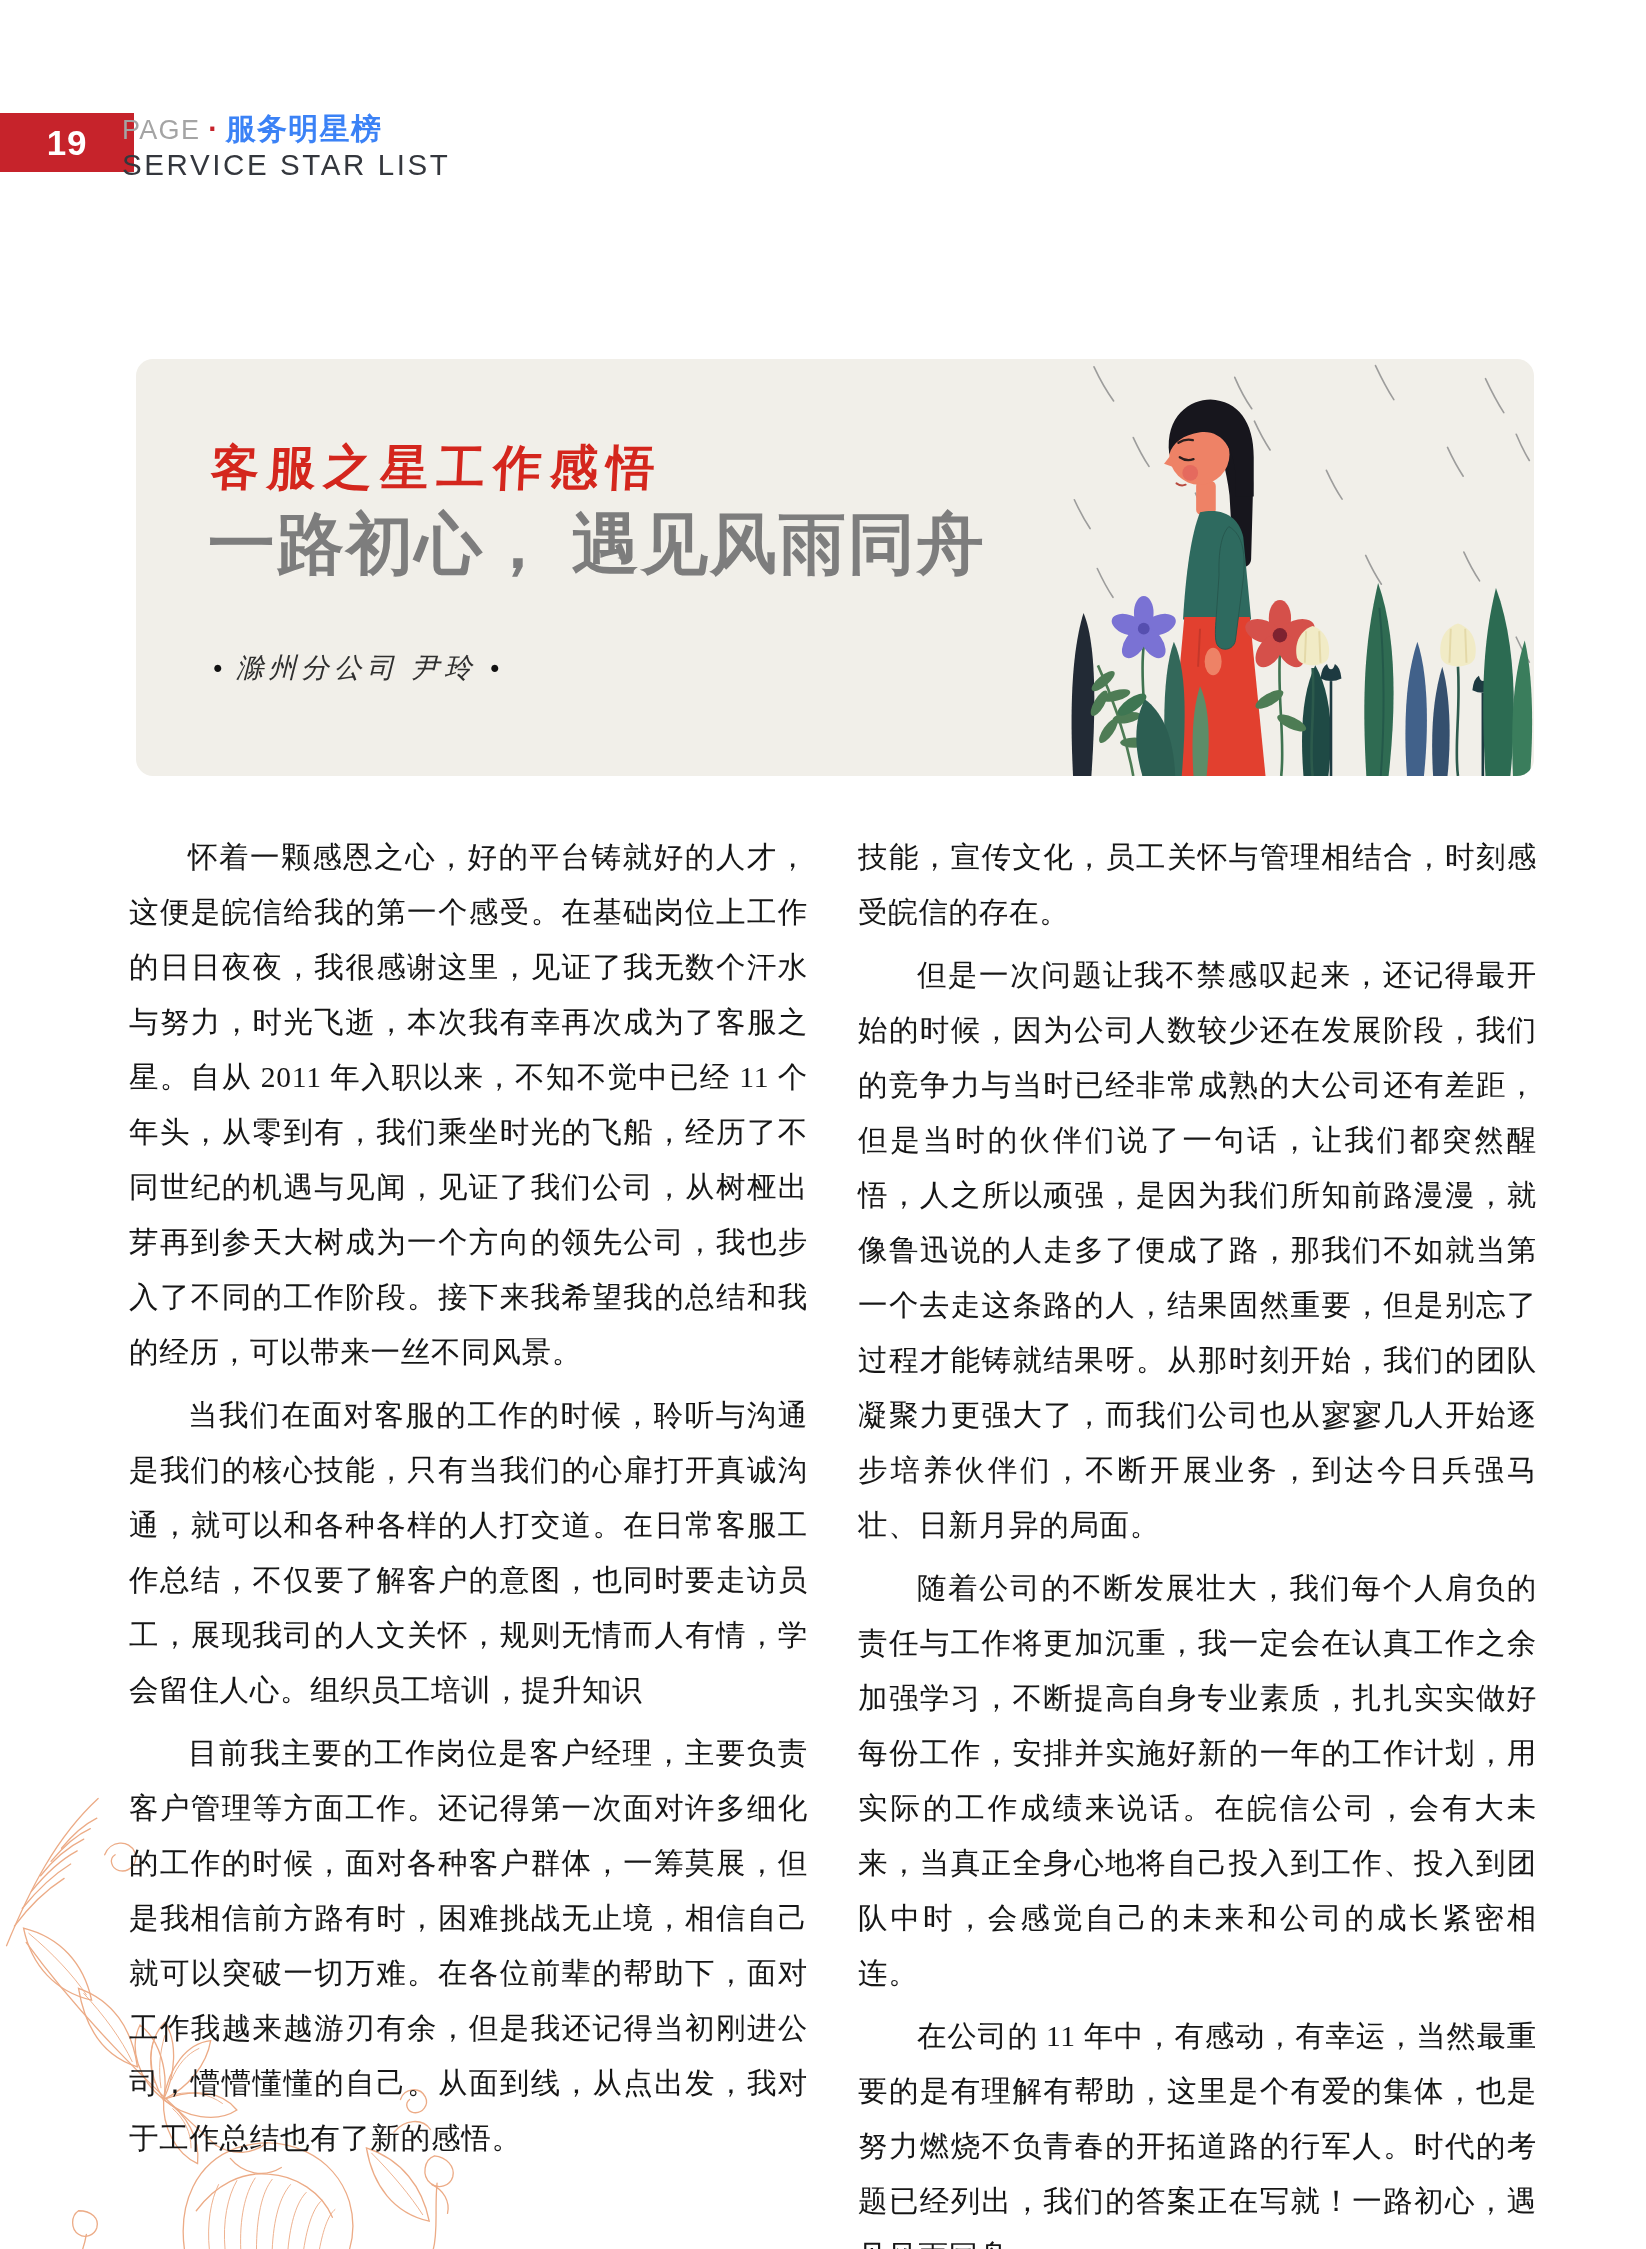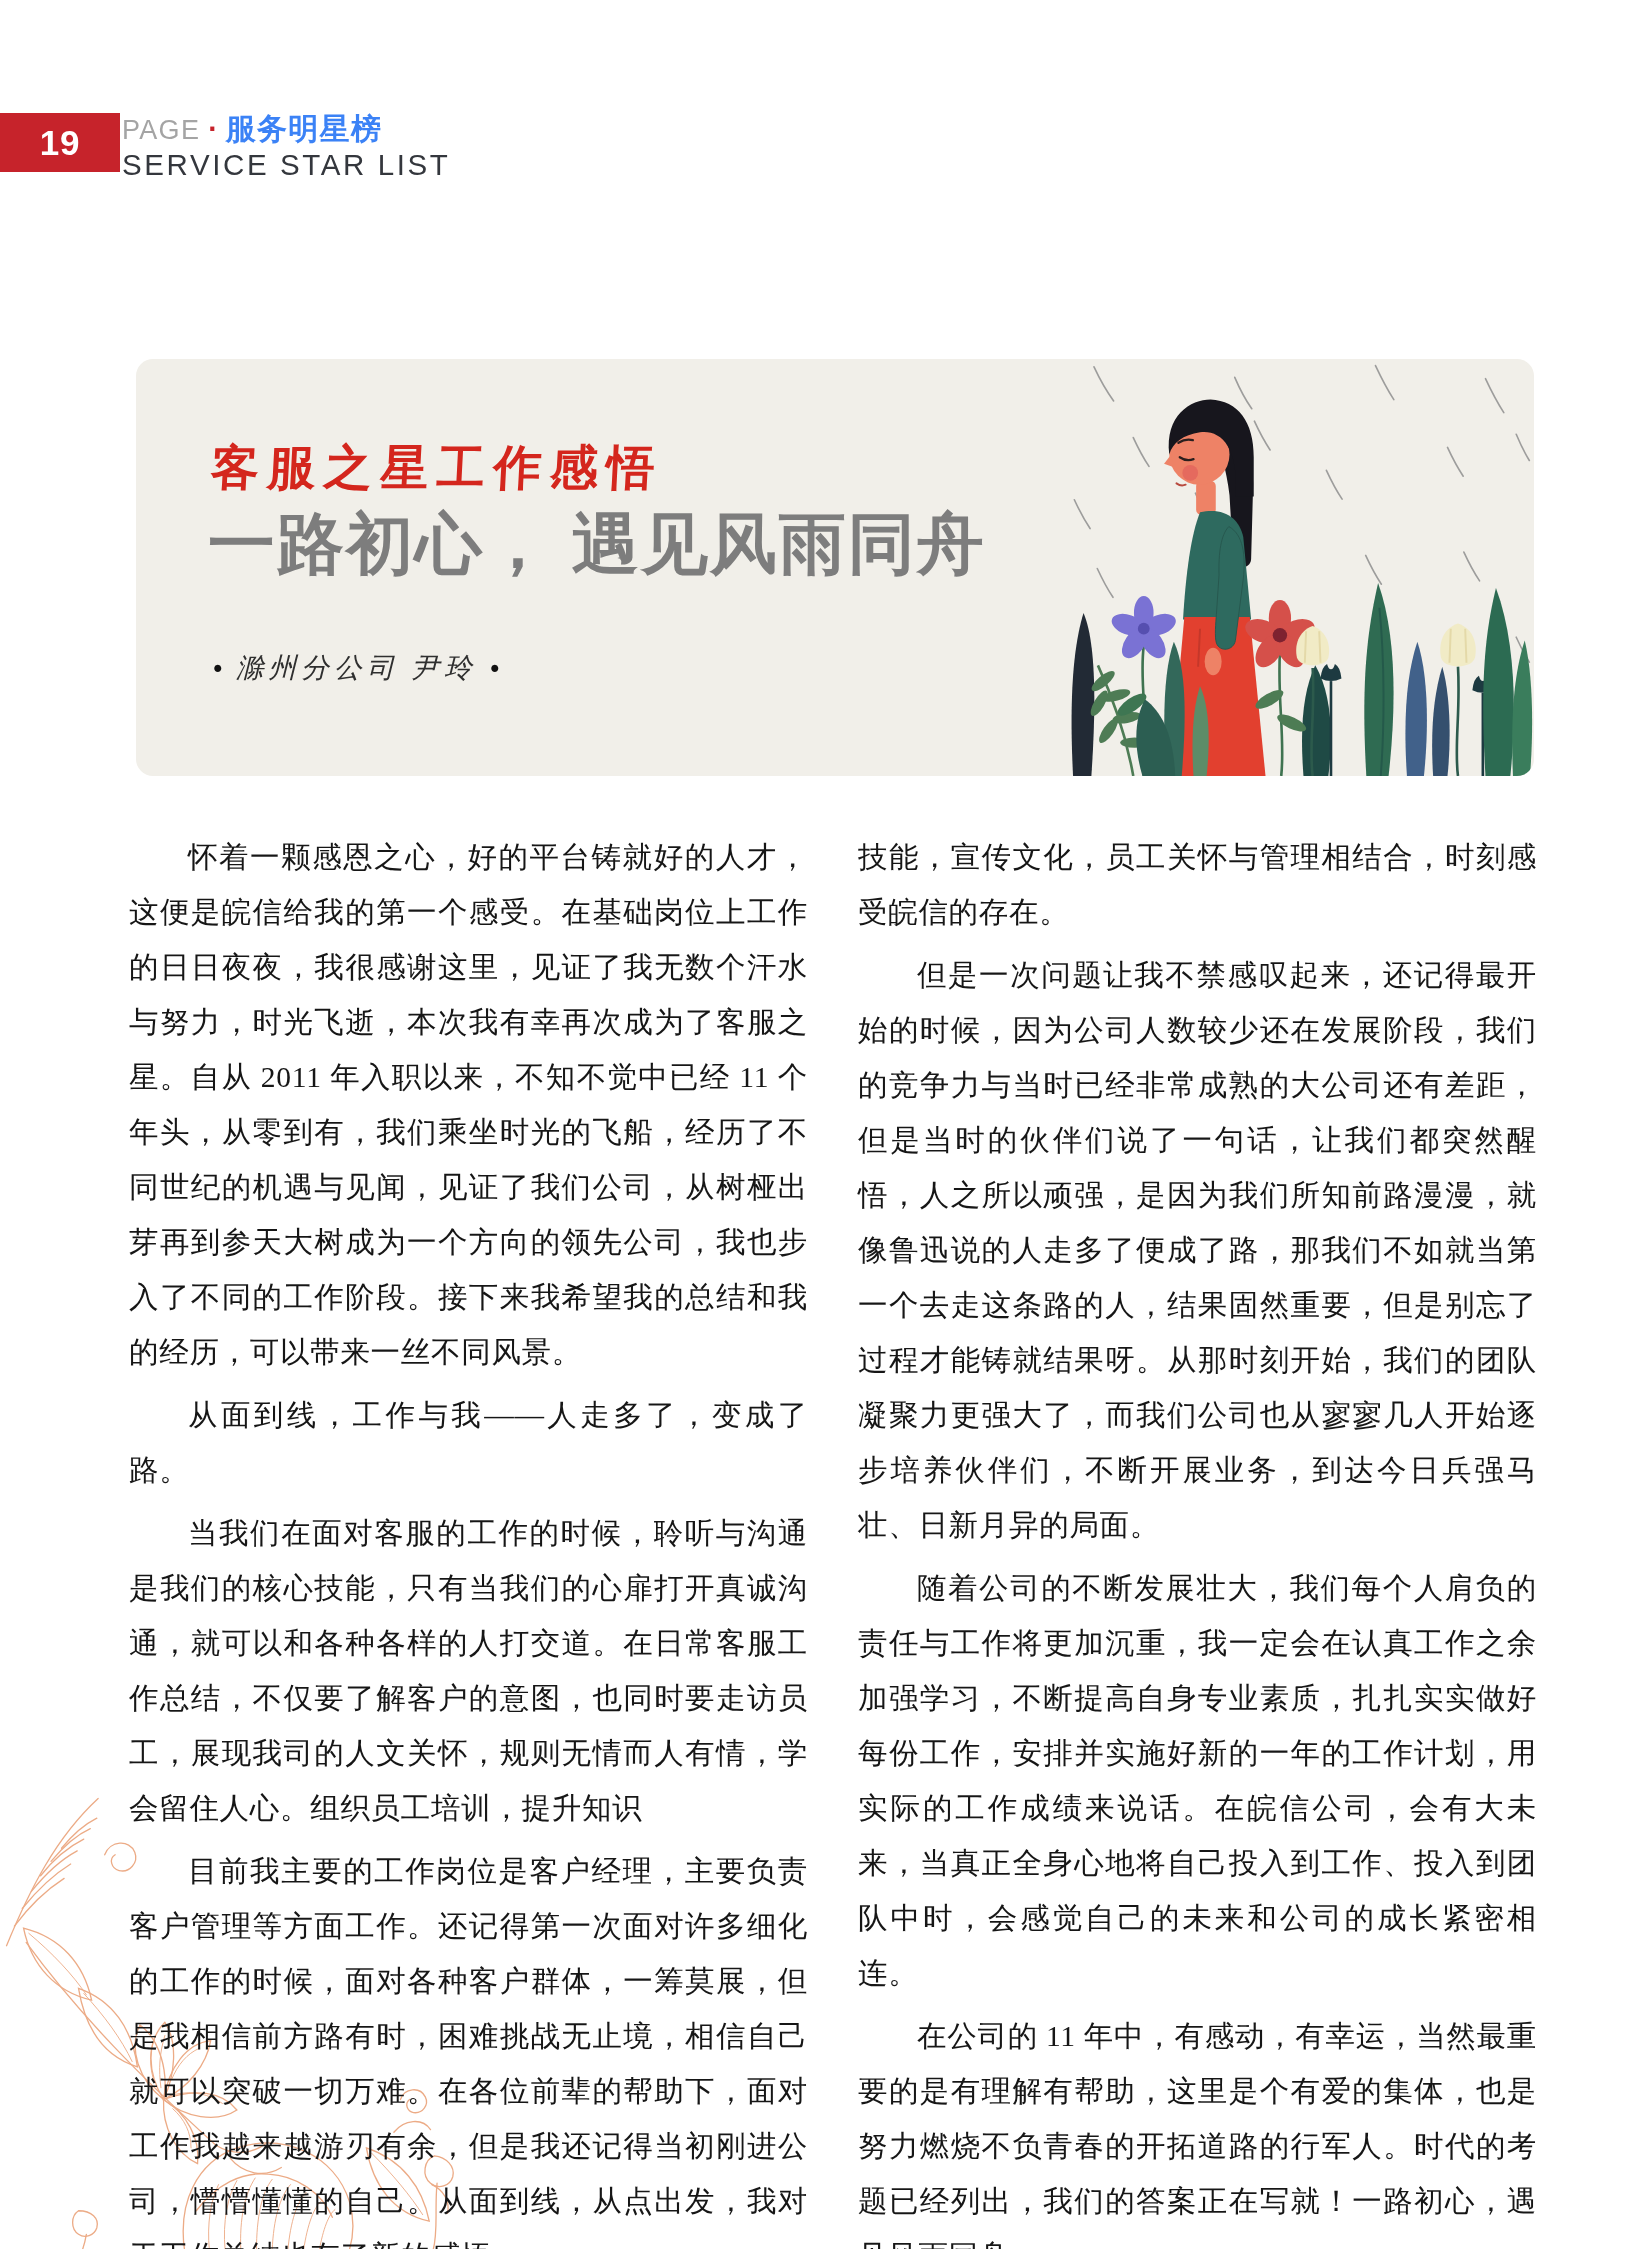--- a/index.html
+++ b/index.html
@@ -4,21 +4,21 @@
 <style>
   html,body { margin:0; padding:0; background:#ffffff; }
   .page {
     position:relative; width:1646px; height:2250px;
     background:#ffffff; overflow:hidden;
     font-family:"Liberation Serif","DejaVu Serif",serif;
   }
 
   
   .pagenum {
-    position:absolute; left:0; top:113px; width:120px; height:59px;
+    position:absolute; left:0; top:113px; width:134px; height:59px;
     background:#c6232b; color:#ffffff;
     display:flex; align-items:center; justify-content:center;
     font-family:"Liberation Sans","DejaVu Sans",sans-serif;
     font-size:35px; font-weight:700; letter-spacing:0.7px;
   }
   .header-text { position:absolute; left:122px; top:109px; font-family:"Liberation Sans","DejaVu Sans",sans-serif;text-align:right; }
   .header-line1 { display:flex; align-items:baseline; height:34px; }
   .header-prefix { color:#a4a4a4; font-size:27px; font-weight:500; letter-spacing:1.3px; }
   .header-sep { color:#c6232b; font-size:29px; font-weight:700; margin:0 7.9px; }
   .header-zh { color:#3b82f6; font-size:30px; font-weight:700; letter-spacing:1.3px; }
@@ -223,21 +223,20 @@
       <path d="M664,556 c-16,6 -20,30 -6,42 c12,10 30,4 34,-10 c4,-16 -10,-30 -28,-32 Z"></path>
       <path d="M668,598 C664,638 670,670 662,700"></path>
       <path d="M120,640 c-12,8 -12,28 0,36 c10,7 24,2 28,-10 c4,-14 -8,-26 -28,-26 Z"></path>
       <path d="M132,676 C130,688 128,694 126,700"></path>
     </g>
   </svg>
 
   <main class="article">
     <div class="col col-left">
         <p class="para indent">怀着一颗感恩之心，好的平台铸就好的人才，这便是皖信给我的第一个感受。在基础岗位上工作的日日夜夜，我很感谢这里，见证了我无数个汗水与努力，时光飞逝，本次我有幸再次成为了客服之星。自从 2011 年入职以来，不知不觉中已经 11 个年头，从零到有，我们乘坐时光的飞船，经历了不同世纪的机遇与见闻，见证了我们公司，从树桠出芽再到参天大树成为一个方向的领先公司，我也步入了不同的工作阶段。接下来我希望我的总结和我的经历，可以带来一丝不同风景。</p>
-        <p class="para indent">从面到线，工作与我——人走多了，变成了路。</p>
         <p class="para indent">当我们在面对客服的工作的时候，聆听与沟通是我们的核心技能，只有当我们的心扉打开真诚沟通，就可以和各种各样的人打交道。在日常客服工作总结，不仅要了解客户的意图，也同时要走访员工，展现我司的人文关怀，规则无情而人有情，学会留住人心。组织员工培训，提升知识</p>
         <p class="para indent">目前我主要的工作岗位是客户经理，主要负责客户管理等方面工作。还记得第一次面对许多细化的工作的时候，面对各种客户群体，一筹莫展，但是我相信前方路有时，困难挑战无止境，相信自己就可以突破一切万难。在各位前辈的帮助下，面对工作我越来越游刃有余，但是我还记得当初刚进公司，懵懵懂懂的自己。从面到线，从点出发，我对于工作总结也有了新的感悟。</p>
       </div>
     <div class="col col-right">
         <p class="para">技能，宣传文化，员工关怀与管理相结合，时刻感受皖信的存在。</p>
         <p class="para indent">但是一次问题让我不禁感叹起来，还记得最开始的时候，因为公司人数较少还在发展阶段，我们的竞争力与当时已经非常成熟的大公司还有差距，但是当时的伙伴们说了一句话，让我们都突然醒悟，人之所以顽强，是因为我们所知前路漫漫，就像鲁迅说的人走多了便成了路，那我们不如就当第一个去走这条路的人，结果固然重要，但是别忘了过程才能铸就结果呀。从那时刻开始，我们的团队凝聚力更强大了，而我们公司也从寥寥几人开始逐步培养伙伴们，不断开展业务，到达今日兵强马壮、日新月异的局面。</p>
         <p class="para indent">随着公司的不断发展壮大，我们每个人肩负的责任与工作将更加沉重，我一定会在认真工作之余加强学习，不断提高自身专业素质，扎扎实实做好每份工作，安排并实施好新的一年的工作计划，用实际的工作成绩来说话。在皖信公司，会有大未来，当真正全身心地将自己投入到工作、投入到团队中时，会感觉自己的未来和公司的成长紧密相连。</p>
         <p class="para indent">在公司的 11 年中，有感动，有幸运，当然最重要的是有理解有帮助，这里是个有爱的集体，也是努力燃烧不负青春的开拓道路的行军人。时代的考题已经列出，我们的答案正在写就！一路初心，遇见风雨同舟。</p>
       </div>
   </main>

